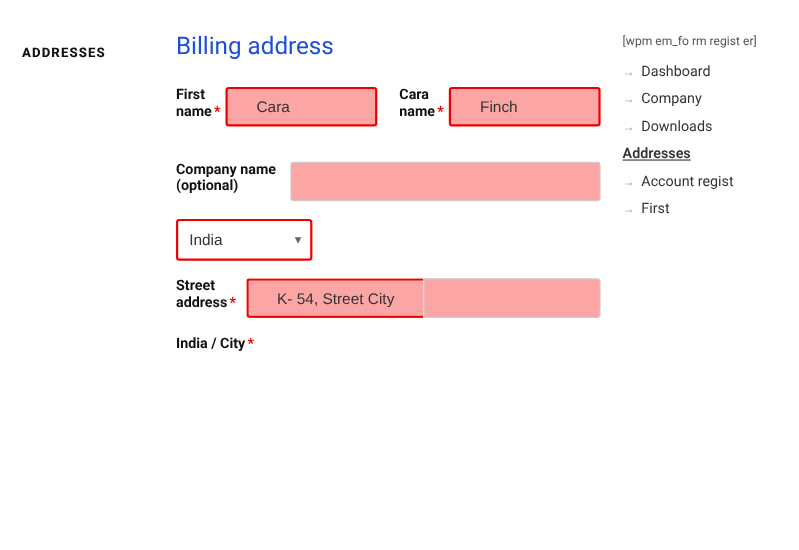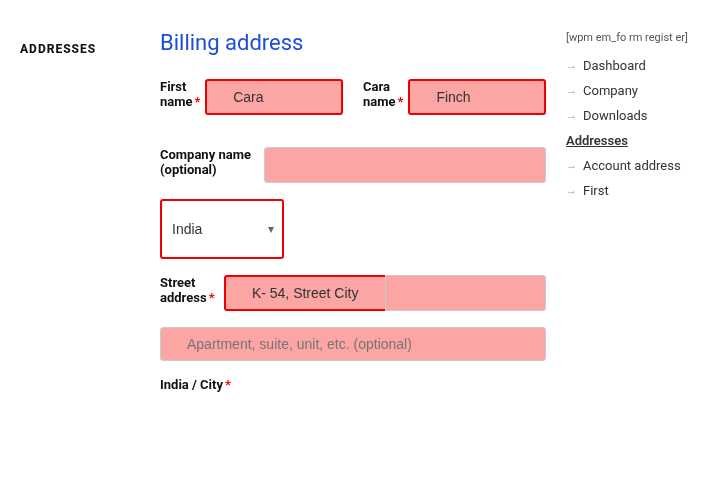--- a/index.html
+++ b/index.html
@@ -84,21 +84,21 @@
       outline: none;
     }
 
     .form-input.highlighted {
       border: 2px solid #e00;
     }
 
     .form-select {
       border: 1px solid #ccc;
       border-radius: 3px;
-      padding: 20px 10px;
+      padding: 9px 10px;
       font-size: 14px;
       color: #333;
       background: #fff;
       width: 100%;
       outline: none;
       appearance: none;
       -webkit-appearance: none;
       cursor: pointer;
     }
 
@@ -221,23 +221,20 @@
     <div class="form-group">
       <label class="form-label">
         <span>Street address</span><span class="required-star">*</span>
       </label>
       <div class="street-row">
         <input type="text" class="form-input highlighted" style="flex: 1 1 0%; border-right: none; border-radius: 3px 0px 0px 3px;" value="K- 54, Street City">
         <input type="text" class="form-input" style="flex: 1 1 0%; border-radius: 0px 3px 3px 0px;" value="">
       </div>
     </div>
 
-    <div class="form-group">
-      <input type="text" class="form-input" value="" placeholder="Apartment, suite, unit, etc. (optional)" style="">
-    </div>
 
     <div class="form-group">
       <label class="form-label">
         <span>India / City</span><span class="required-star">*</span>
       </label>
     </div>
   </div>
 
   <div class="sidebar-right">
     <div class="wpm-note">[wpm em_fo rm regist er]</div>
@@ -253,21 +250,21 @@
         </li>
         <li class="nav-item">
           <span class="arrow">→</span>
           <span>Downloads</span>
         </li>
         <li class="nav-item active">
           <span>Addresses</span>
         </li>
         <li class="nav-item">
           <span class="arrow">→</span>
-          <span>Account address</span>
+          <span>Account regist</span>
         </li>
         <li class="nav-item">
           <span class="arrow">→</span>
           <span>First</span>
         </li>
       </ul>
     </nav>
   </div>
 </div>
 

